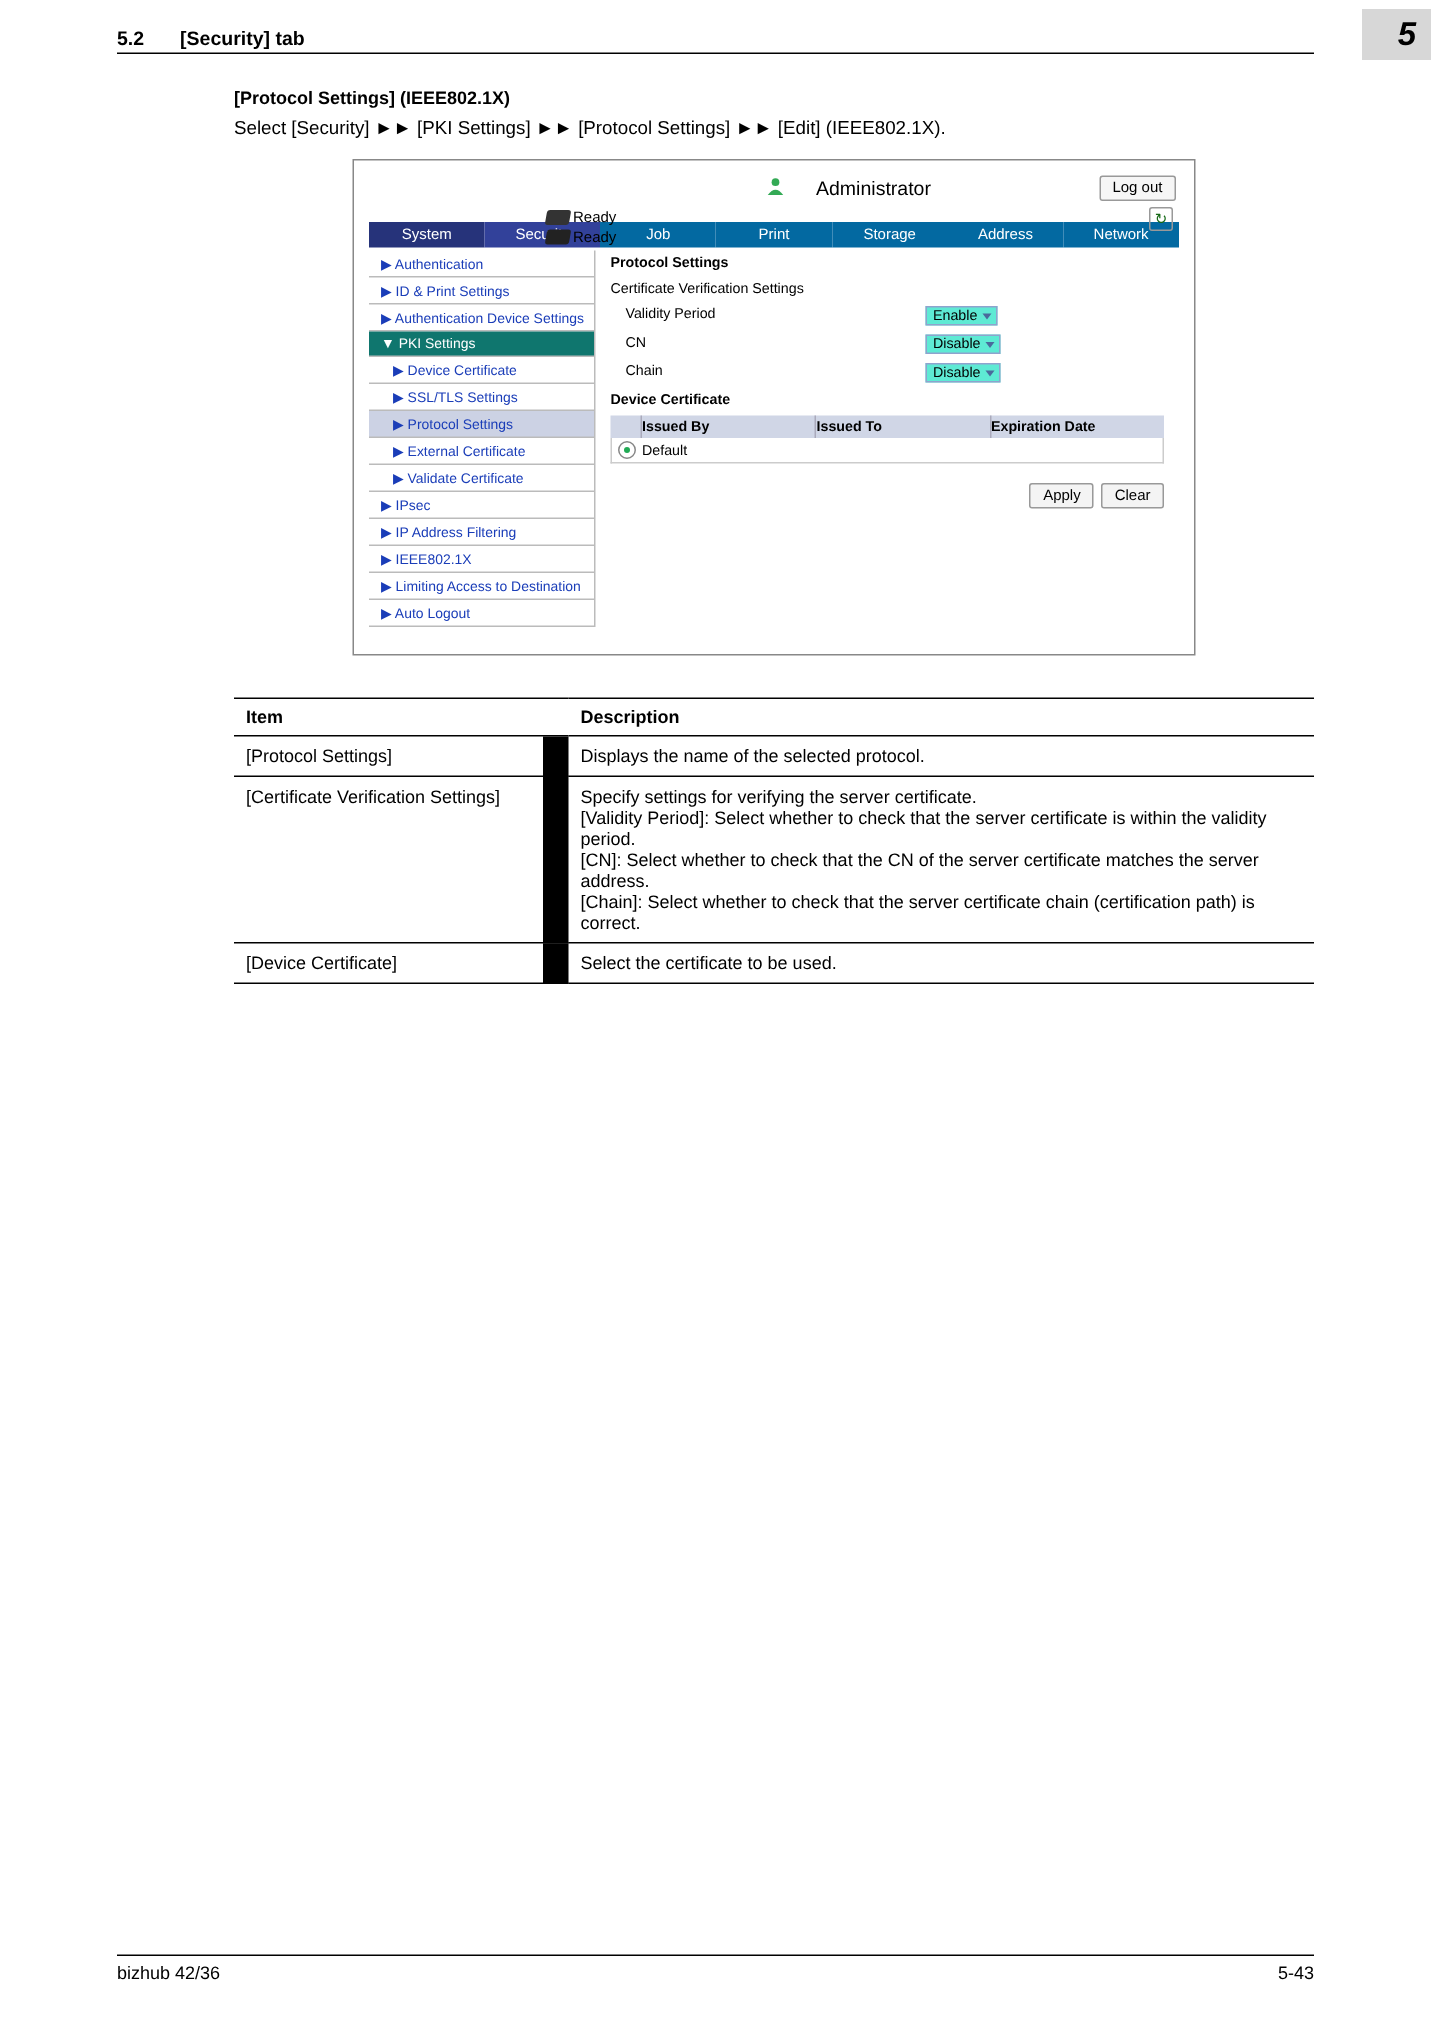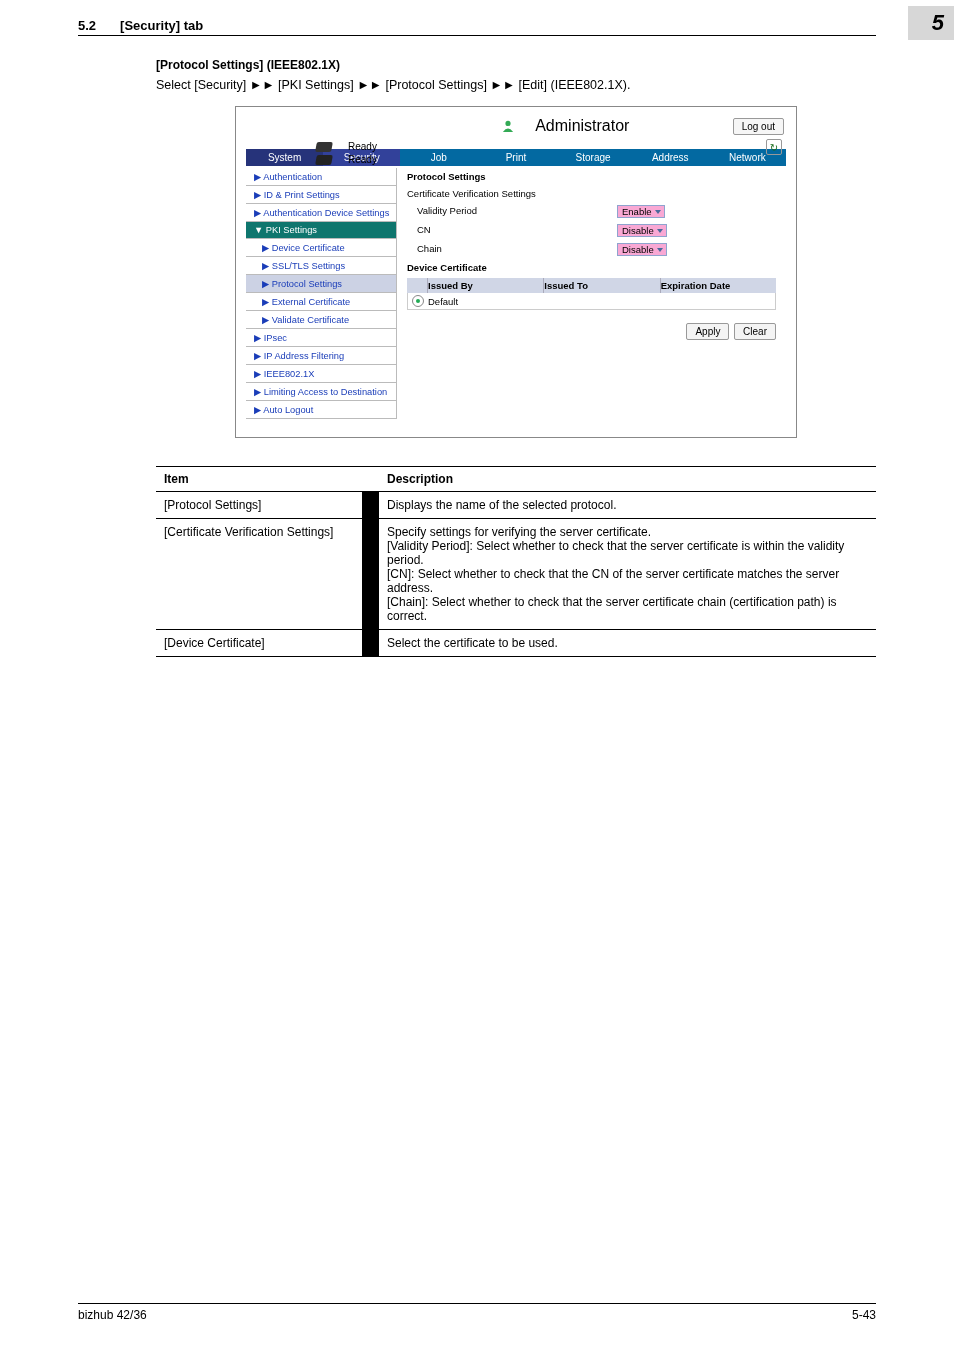--- a/index.html
+++ b/index.html
@@ -6,38 +6,38 @@
 .page{width:954px;min-height:1350px;margin:0 auto;position:relative;padding:0 78px 0 78px;box-sizing:border-box}
 .topline{border-bottom:1px solid #000;display:flex;align-items:baseline;padding:18px 0 2px 0}
 .sec-num{font-weight:bold;font-size:13px;padding-right:24px}
 .sec-ttl{font-weight:bold;font-size:13px}
 .chap-badge{position:absolute;right:0;top:6px;width:46px;height:34px;background:#d7d7d7;display:flex;align-items:center;justify-content:flex-end;padding-right:10px;box-sizing:border-box;font-size:22px;font-weight:bold;font-style:italic}
 .content{padding:16px 0 0 78px}
 .h2{font-weight:bold;font-size:12px;margin:6px 0 6px 0}
 .intro{font-size:12.5px;margin:4px 0 14px 0}
 .screenshot{width:540px;margin:14px auto 28px auto;border:1px solid #888;padding:8px 10px 18px 10px;font-family:"Trebuchet MS",Arial,sans-serif}
 .ss-top{display:flex;align-items:center;justify-content:space-between;padding:2px 2px 4px 2px}
-.admin{display:flex;align-items:center;gap:20px;font-size:16px}
+.admin{display:flex;gap:20px;font-size:13px}
 .admin svg{width:14px;height:12px}
 .logout-btn{border:1px solid #999;border-radius:2px;background:#f6f6f6;font-size:10px;padding:2px 8px}
-.ready-row{display:flex;align-items:center;gap:16px;font-size:10px;margin-left:70px;margin-top:2px}
+.ready-row{display:flex;align-items:flex-start;gap:2px;font-size:10px;margin-left:118px;margin-top:2px}
 .ready-row .ico{width:16px;height:10px;background:#333;transform:skewX(-10deg);border-radius:2px}
 .refresh{border:1px solid #999;width:14px;height:14px;display:flex;align-items:center;justify-content:center;font-size:10px;color:#176a17;border-radius:2px;margin-left:auto;margin-right:4px;margin-top:-26px}
 .tabstrip{display:flex;width:100%;margin-top:-6px}
 .tabstrip .tab{flex:1;font-size:10px;text-align:center;padding:3px 0;color:#fff}
 .navy{background:#26337a}
 .red{background:#0369a1}
 .ss-body{display:flex;margin-top:2px}
 .sidebar{width:150px;flex:0 0 150px;border-right:1px solid #bbb}
 .sidebar .row{border-bottom:1px solid #bbb;font-size:9.3px;color:#1a3db8;padding:3px 4px 3px 8px}
 .sidebar .row.hdr{background:#0f766e;color:#fff}
 .panel{flex:1;padding:0 10px;font-size:9.5px}
 .panel .label-row{display:flex;padding:3px 0}
 .panel .l{flex:0 0 200px}
-.panel .sel{border:1px solid #8fa3ce;background:#f9a8d4;font-size:9.5px;padding:0 12px 0 4px;position:relative}
+.panel .sel{border:1px solid #8fa3ce;background:#5eead4;font-size:9.5px;padding:0 12px 0 4px;position:relative}
 .panel .sel:after{content:"";position:absolute;right:3px;top:4px;border-left:3px solid transparent;border-right:3px solid transparent;border-top:4px solid #4a6a9c}
 .cert-hdr{background:#d0d6e6;display:flex;margin-top:2px}
 .cert-hdr div{flex:1;font-size:9.5px;font-weight:bold;padding:2px 0;border-left:1px solid #aab}
 .cert-row{display:flex;align-items:center;border:1px solid #ccc;border-top:0;padding:2px 4px}
 .cert-row .radio{width:10px;height:10px;border:1px solid #888;border-radius:50%;display:flex;align-items:center;justify-content:center;margin-right:4px}
 .cert-row .radio .dot{width:4px;height:4px;background:#2a5;border-radius:50%}
 .btn-row{text-align:right;padding-top:16px}
 .sbtn{border:1px solid #999;background:#f4f4f4;font-size:10px;padding:2px 8px;border-radius:2px;margin-left:2px}
 table.doc{width:100%;border-collapse:collapse;font-size:12px;margin-top:10px}
 table.doc th{border-top:1.5px solid #000;border-bottom:1px solid #000;text-align:left;padding:5px 8px;font-weight:bold}

